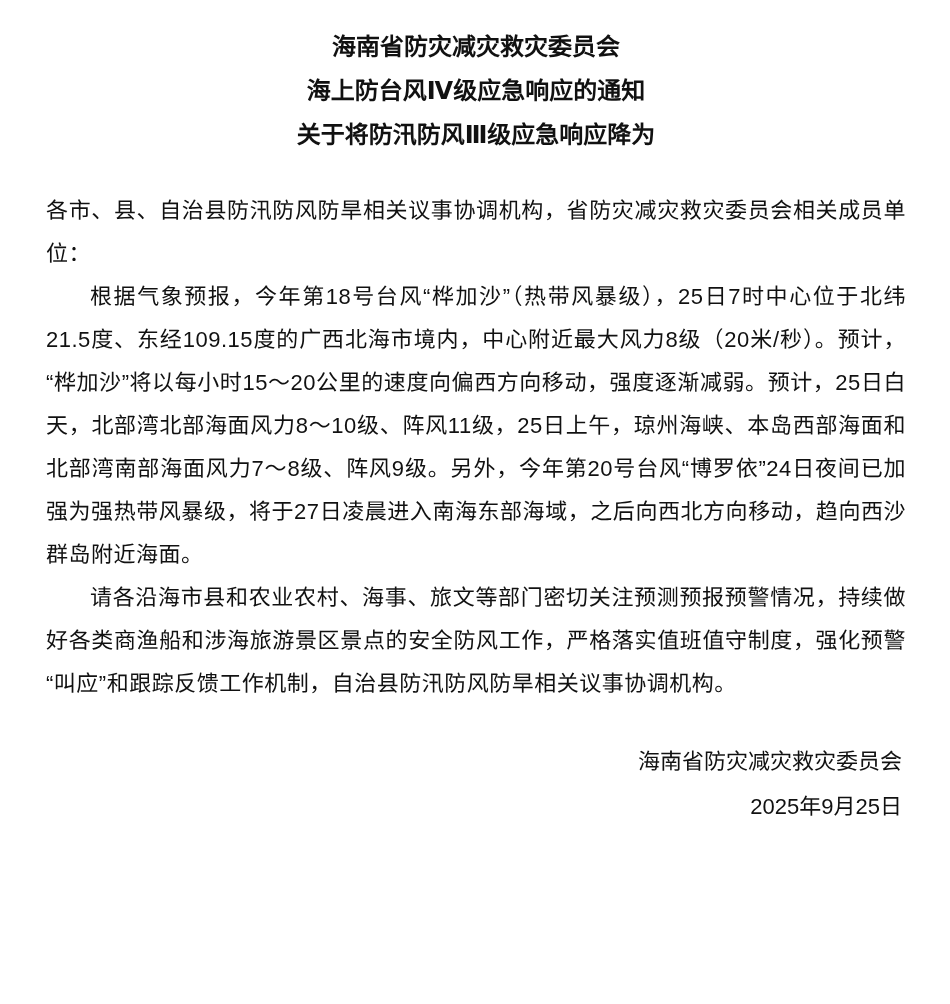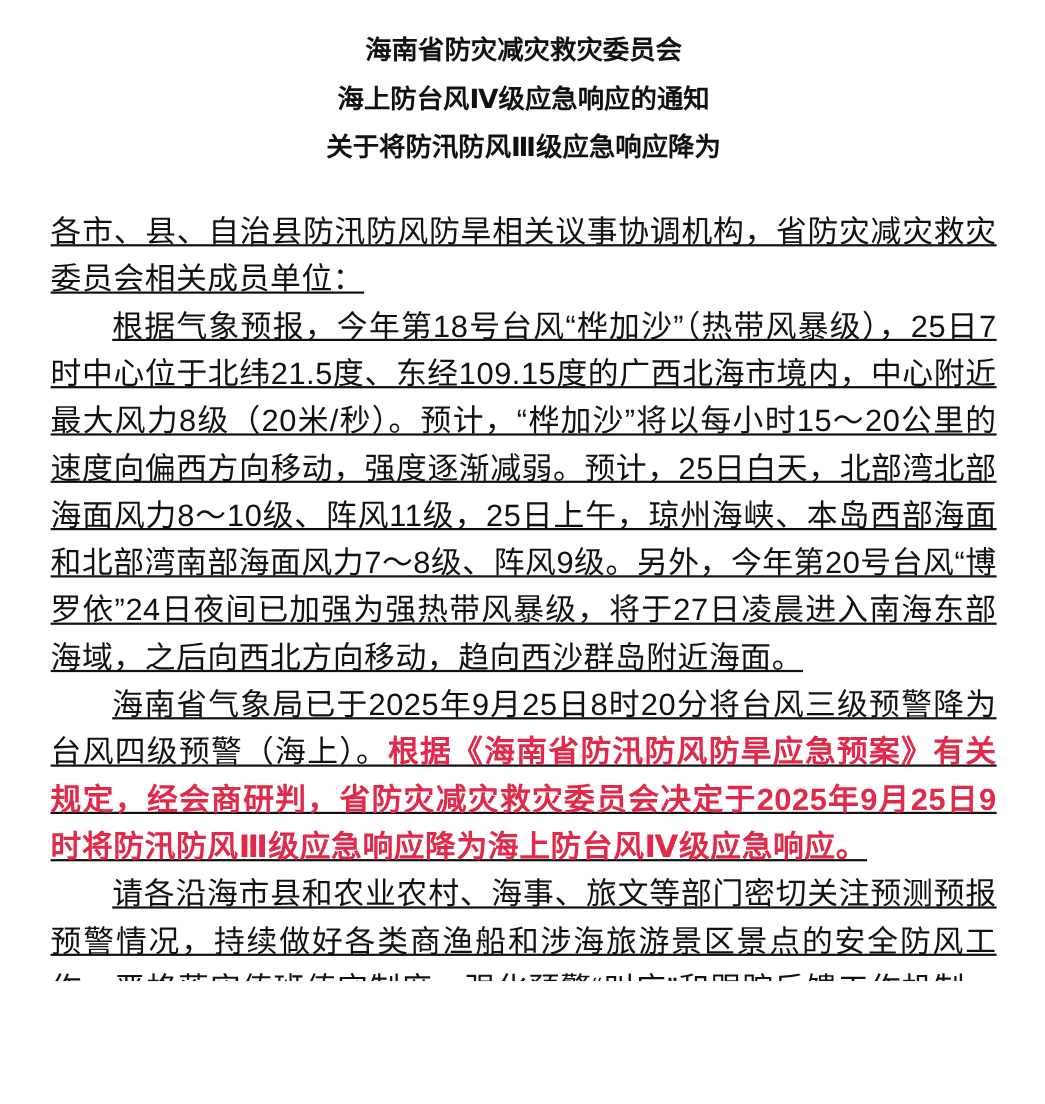--- a/index.html
+++ b/index.html
@@ -17,26 +17,25 @@
   }
   .title-block {
     text-align: center;
     font-size: 24px;
     font-weight: bold;
     line-height: 44px;
     color: var(--ink);
   }
   .body-block {
     margin-top: 32px;
-    font-size: 28px;
+    font-size: 22px;
     line-height: 43px;
     text-align: justify;
     text-justify: inter-ideograph;
     letter-spacing: 0.5px;
-    text-decoration: underline;
   }
   .body-block p { margin: 0; }
   .para-indent { text-indent: 2em; }
   .red-emphasis {
     color: var(--accent-red);
     font-weight: bold;
   }
   .signature-block {
     margin-top: 34px;
     font-size: 22px;
@@ -52,21 +51,21 @@
 
   <header class="title-block">
     <div>海南省防灾减灾救灾委员会</div>
     <div>海上防台风Ⅳ级应急响应的通知</div>
     <div>关于将防汛防风Ⅲ级应急响应降为</div>
   </header>
 
   <main class="body-block">
     <p>各市、县、自治县防汛防风防旱相关议事协调机构，省防灾减灾救灾委员会相关成员单位：</p>
     <p class="para-indent">根据气象预报，今年第18号台风“桦加沙”（热带风暴级），25日7时中心位于北纬21.5度、东经109.15度的广西北海市境内，中心附近最大风力8级（20米/秒）。预计，“桦加沙”将以每小时15～20公里的速度向偏西方向移动，强度逐渐减弱。预计，25日白天，北部湾北部海面风力8～10级、阵风11级，25日上午，琼州海峡、本岛西部海面和北部湾南部海面风力7～8级、阵风9级。另外，今年第20号台风“博罗依”24日夜间已加强为强热带风暴级，将于27日凌晨进入南海东部海域，之后向西北方向移动，趋向西沙群岛附近海面。</p>
-    <p class="para-indent"><span>海南省气象局已于2025年9月25日8时20分将台风三级预警降为台风四级预警（海上）。</span><span class="red-emphasis">根据《海南省防汛防风防旱应急预案》有关规定，经会商研判，省防灾减灾救灾委员会决定于2025年9月25日9时将防汛防风Ⅲ级应急响应降为海上防台风Ⅳ级应急响应。</span></p>
     <p class="para-indent">请各沿海市县和农业农村、海事、旅文等部门密切关注预测预报预警情况，持续做好各类商渔船和涉海旅游景区景点的安全防风工作，严格落实值班值守制度，强化预警“叫应”和跟踪反馈工作机制，自治县防汛防风防旱相关议事协调机构。</p>
   </main>
 
   <footer class="signature-block">
     <div>海南省防灾减灾救灾委员会</div>
+    <div>2025年9月25日</div>
   </footer>
 
 </div>
 
 </body></html>

